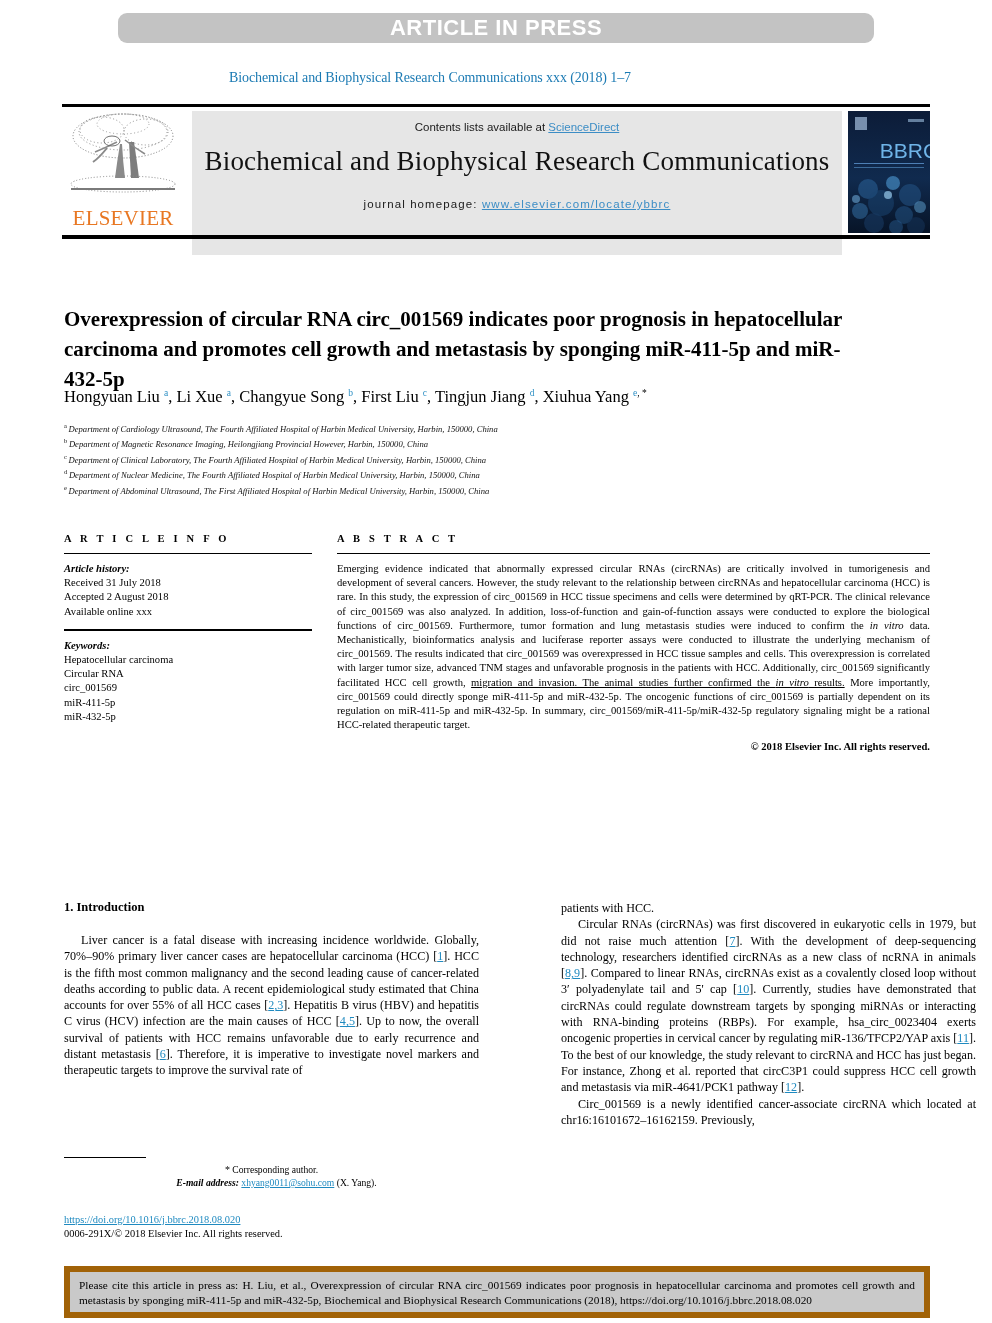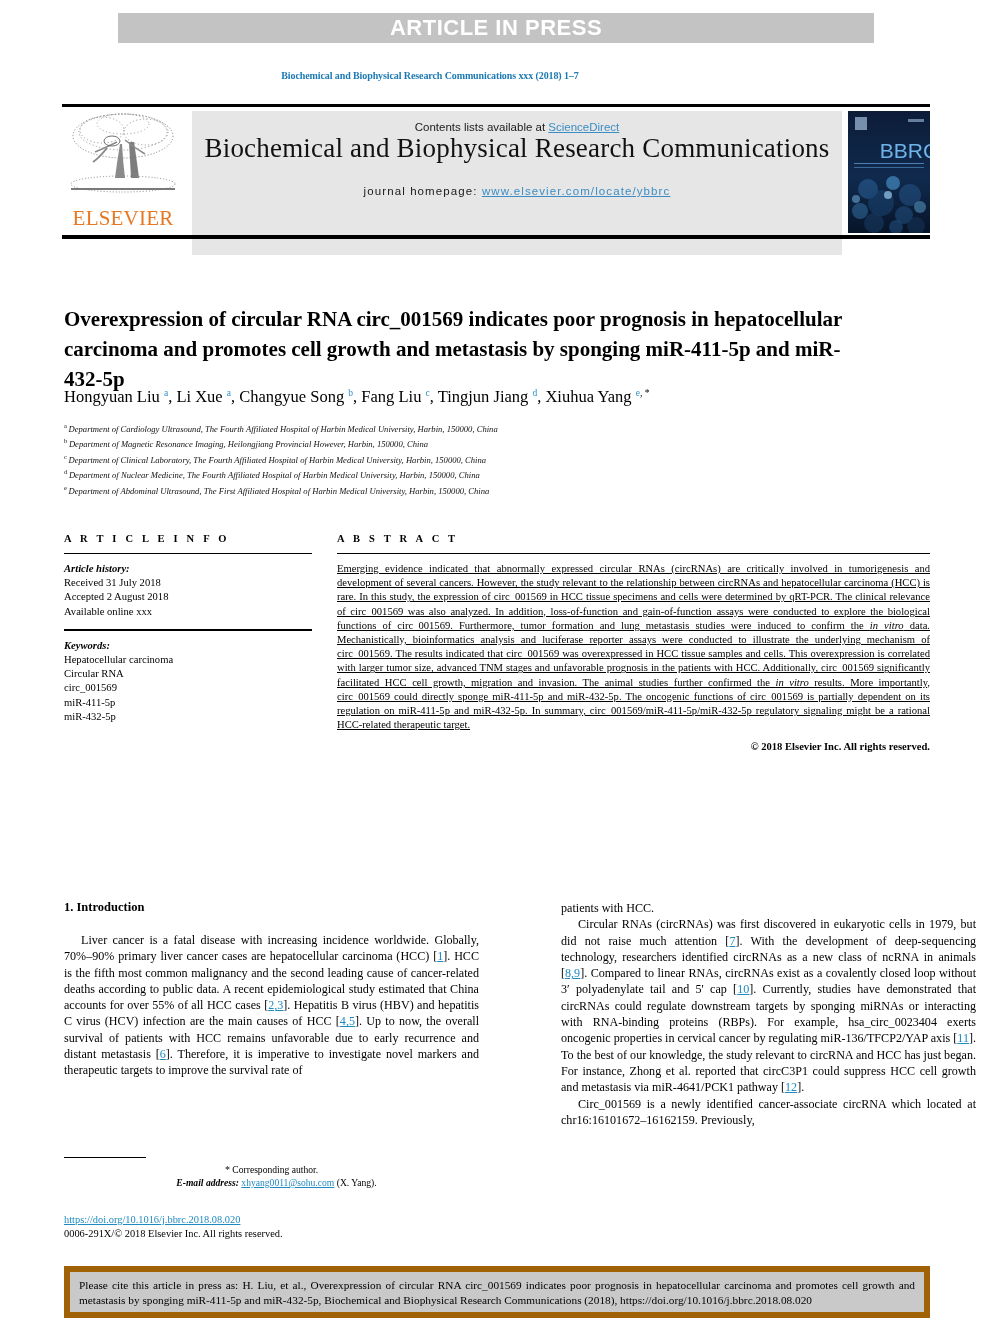--- a/index.html
+++ b/index.html
@@ -21,39 +21,40 @@
   .aip-banner {
     position: absolute;
     left: 118px;
     top: 13px;
     width: 756px;
     height: 30px;
     background: #c3c3c3;
     display: flex;
     align-items: center;
     justify-content: center;
+    border-radius: 9px;
   }
   .aip-banner span {
     font-family: "Liberation Sans", sans-serif;
     font-weight: bold;
     font-size: 22px;
     letter-spacing: 0.5px;
     color: #ffffff;
   }
 
   
   .running-head {
     position: absolute;
     left: 0;
     top: 70px;
     width: 860px;
     text-align: center;
     font-family: "Liberation Serif", serif;
-    font-weight: bold;
-    font-size: 10px;
+    font-weight: normal;
+    font-size: 14px;
     color: #1b7ab3;
     letter-spacing: -0.1px;
   }
 
   
   .masthead {
     position: absolute;
     left: 62px;
     top: 104px;
     width: 868px;
@@ -102,20 +103,21 @@
   .contents-line {
     margin-top: 10px;
     font-family: "Liberation Sans", sans-serif;
     font-size: 11.5px;
     color: #1a1a1a;
   }
   .contents-line .sd {
     color: #3c8dc5;
   }
   .journal-title {
+    margin-top: 13px;
     font-family: "Liberation Serif", serif;
     font-size: 27px;
     color: #111111;
     letter-spacing: 0.2px;
   }
   .homepage-line {
     margin-top: 21px;
     font-family: "Liberation Sans", sans-serif;
     font-size: 11.5px;
     letter-spacing: 1.1px;
@@ -278,21 +280,20 @@
   .info-block .ital {
     font-style: italic;
     font-weight: bold;
   }
   .abstract-body {
     font-family: "Liberation Serif", serif;
     font-size: 10.6px;
     line-height: 14.2px;
     text-align: justify;
     color: #000000;
-    text-decoration: underline;
   }
   .abstract-body i { font-style: italic; }
   .abstract-body u { text-decoration: underline; }
   .copyright {
     margin-top: 9px;
     text-align: right;
     font-family: "Liberation Serif", serif;
     font-weight: bold;
     font-size: 10.6px;
   }
@@ -454,21 +455,21 @@
     <div class="bbrc-topright"></div>
     <div class="bbrc-word">BBRC</div>
     <div class="bbrc-sub"></div>
   </div>
 
   <div class="masthead-rule-bottom"></div>
 </div>
 
 <h1 class="article-title">Overexpression of circular RNA circ_001569 indicates poor prognosis in hepatocellular carcinoma and promotes cell growth and metastasis by sponging miR-411-5p and miR-432-5p</h1>
 
-<div class="authors"><span>Hongyuan Liu </span><sup>a</sup>, <span>Li Xue </span><sup>a</sup>, <span>Changyue Song </span><sup>b</sup>, <span>Fang Liu </span><sup>c</sup>, <span>Tingjun Jiang </span><sup>d</sup>, <span>Xiuhua Yang </span><sup>e</sup><sup class="star">, *</sup></div>
+<div class="authors"><span>Hongyuan Liu </span><sup>a</sup>, <span>Li Xue </span><sup>a</sup>, <span>Changyue Song </span><sup>b</sup>, <span>First Liu </span><sup>c</sup>, <span>Tingjun Jiang </span><sup>d</sup>, <span>Xiuhua Yang </span><sup>e</sup><sup class="star">, *</sup></div>
 
 <div class="affiliations">
     <div><span class="aff-mark">a </span><span>Department of Cardiology Ultrasound, The Fourth Affiliated Hospital of Harbin Medical University, Harbin, 150000, China</span></div>
     <div><span class="aff-mark">b </span><span>Department of Magnetic Resonance Imaging, Heilongjiang Provincial However, Harbin, 150000, China</span></div>
     <div><span class="aff-mark">c </span><span>Department of Clinical Laboratory, The Fourth Affiliated Hospital of Harbin Medical University, Harbin, 150000, China</span></div>
     <div><span class="aff-mark">d </span><span>Department of Nuclear Medicine, The Fourth Affiliated Hospital of Harbin Medical University, Harbin, 150000, China</span></div>
     <div><span class="aff-mark">e </span><span>Department of Abdominal Ultrasound, The First Affiliated Hospital of Harbin Medical University, Harbin, 150000, China</span></div>
   </div>
 
 <div class="info-col">

